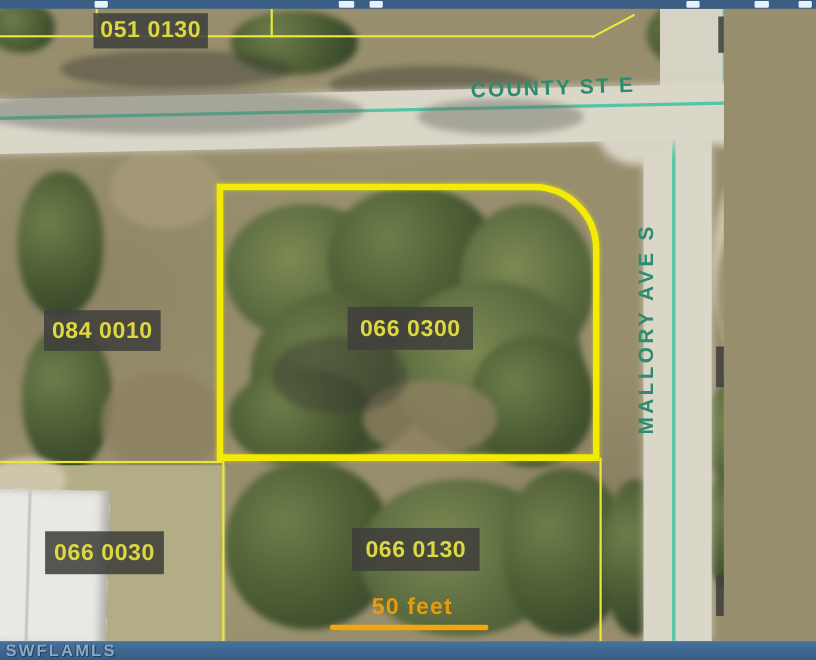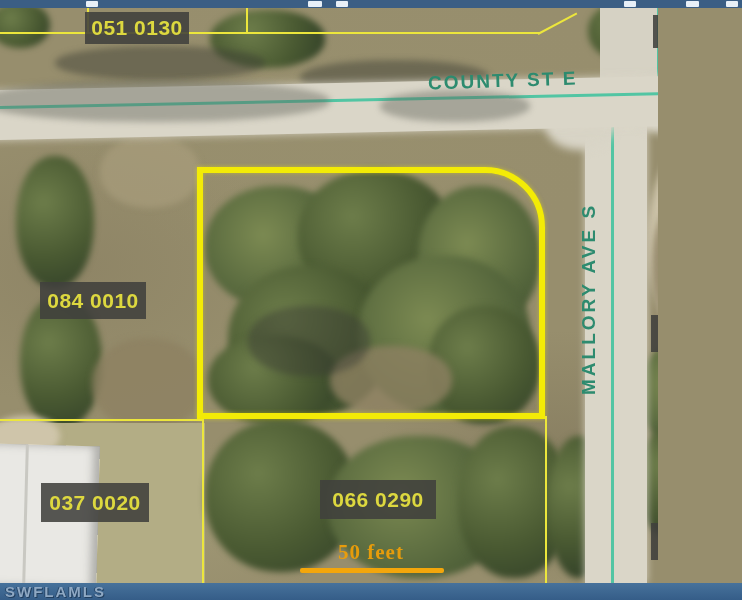--- a/index.html
+++ b/index.html
@@ -44,21 +44,21 @@
              box-shadow:0 0 4px rgba(243,235,6,.5), inset 0 0 4px rgba(243,235,6,.4);}
   
   .plabel{position:absolute;z-index:20;display:flex;align-items:center;justify-content:center;
           background:rgba(64,64,60,.88);color:#ddd83f;font-size:21px;font-weight:700;
           letter-spacing:.5px;white-space:nowrap;overflow:hidden;}
   .street{position:absolute;z-index:21;color:#2d8b6f;font-weight:700;font-size:19px;
           letter-spacing:2px;white-space:nowrap;}
   .street-v{writing-mode:vertical-rl;transform:rotate(180deg);text-align:center;letter-spacing:3px;}
   
   .scale-text{position:absolute;z-index:22;color:#ef9f08;font-size:21px;font-weight:700;
-              letter-spacing:1px;opacity:.95;font-family:Liberation Serif, serif;}
+              letter-spacing:1px;opacity:.95;}
   .scale-bar{position:absolute;z-index:22;background:#f3a60b;border-radius:2px;}
   
   .footer{position:absolute;left:0;top:583px;width:742px;height:17px;z-index:40;
           background:linear-gradient(#47729b,#355d88);text-align:right;}
   .wm{position:absolute;left:5px;top:0px;font-size:15px;font-weight:700;letter-spacing:2px;
       color:#8fa9c4;text-shadow:1px 1px 0 #223f5f,-1px 0 0 #2a4a6d;}
   .house{position:absolute;left:-6px;top:437px;width:104px;height:142px;background:#e9e8e4;
          transform:rotate(1.5deg);z-index:3;box-shadow:inset -6px 0 8px rgba(150,150,145,.7);}
   .houseline{position:absolute;left:30px;top:0;width:3px;height:100%;background:#c9c8c2;}
 </style>
@@ -139,23 +139,24 @@
     <div class="yl" style="left:545px;top:408px;width:2px;height:167px;"></div>
     <div class="ylarc"></div>
     <div class="yl" style="left:679px;top:230px;width:2px;height:340px;"></div>
     <div class="yl" style="left:679px;top:495px;width:63px;height:2px;"></div>
 
     <div class="highlight"></div>
 
     <div class="plabel" style="left:85px;top:4px;width:104px;height:32px;">051 0130</div>
     <div class="plabel" style="left:653px;top:7px;width:110px;height:33px;">053 0200</div>
     <div class="plabel" style="left:40px;top:274px;width:106px;height:37px;">084 0010</div>
+    <div class="plabel" style="left:316px;top:271px;width:114px;height:39px;">066 0300</div>
     <div class="plabel" style="left:651px;top:307px;width:110px;height:37px;">067 0010</div>
-    <div class="plabel" style="left:41px;top:475px;width:108px;height:39px;">037 0020</div>
-    <div class="plabel" style="left:320px;top:472px;width:116px;height:39px;">066 0290</div>
+    <div class="plabel" style="left:41px;top:475px;width:108px;height:39px;">066 0030</div>
+    <div class="plabel" style="left:320px;top:472px;width:116px;height:39px;">066 0130</div>
     <div class="plabel" style="left:651px;top:515px;width:110px;height:37px;">067 0200</div>
 
     <div class="street" style="left:428px;top:62px;transform:rotate(-2deg);">COUNTY ST E</div>
     <div class="street street-v" style="left:578px;top:182px;width:30px;height:218px;">MALLORY AVE S</div>
 
     <div class="scale-text" style="left:338px;top:532px;">50 feet</div>
     <div class="scale-bar" style="left:300px;top:560px;width:144px;height:5px;"></div>
   </div>
 
   <div class="footer">

